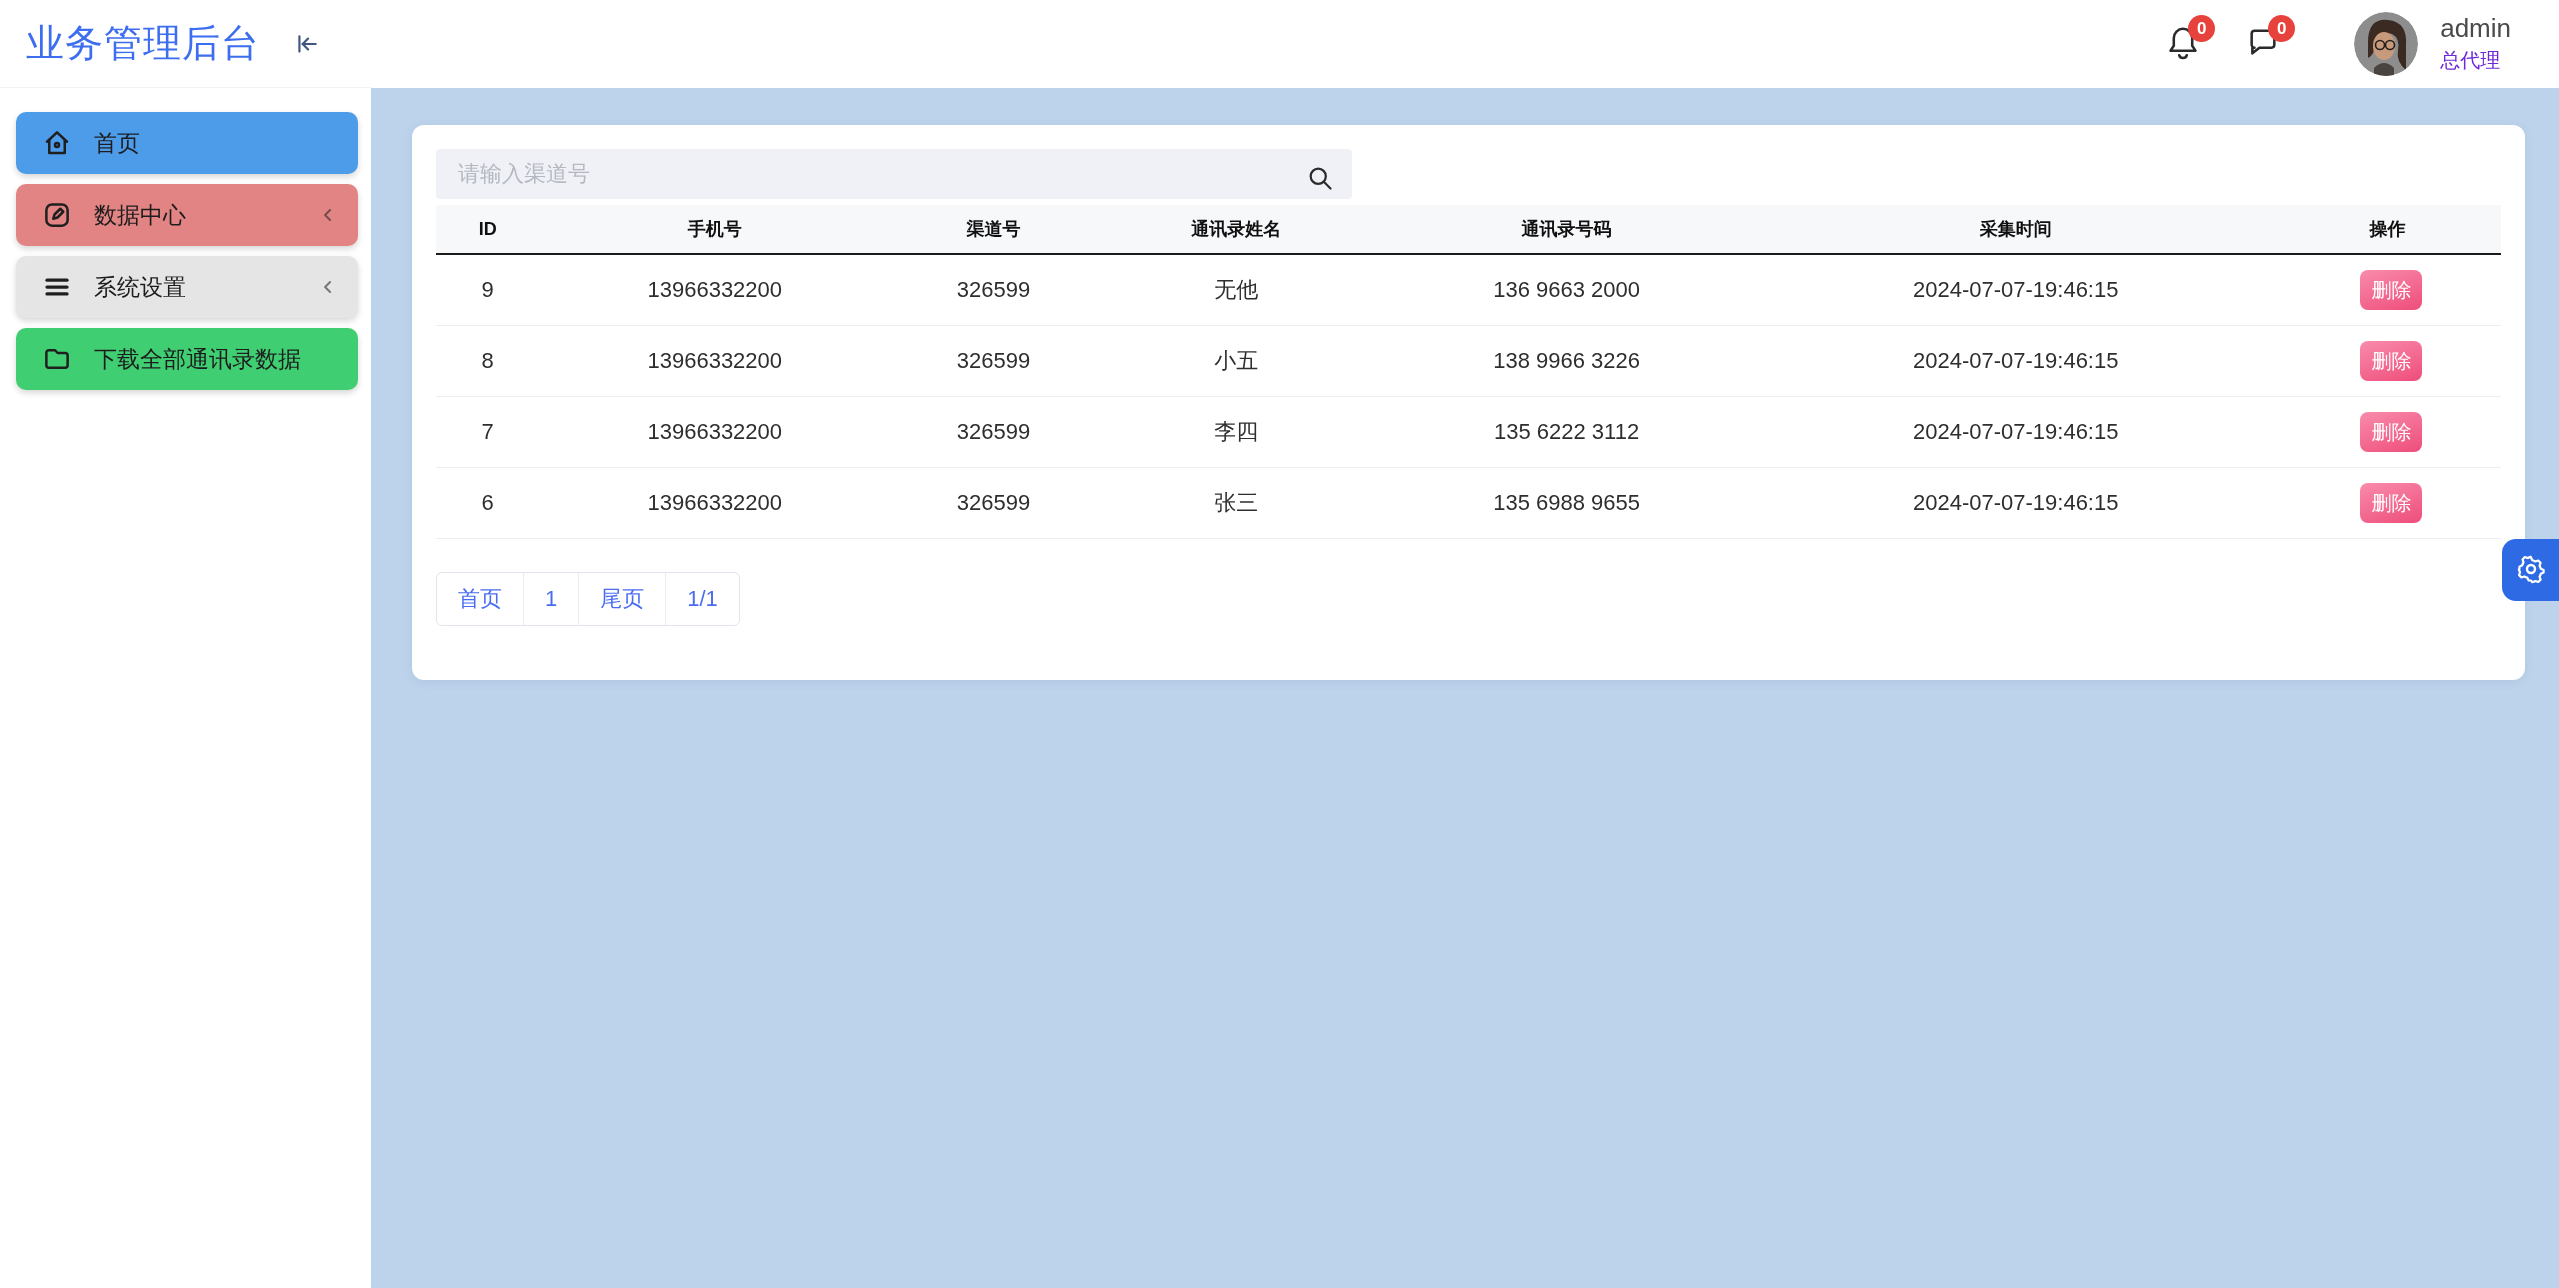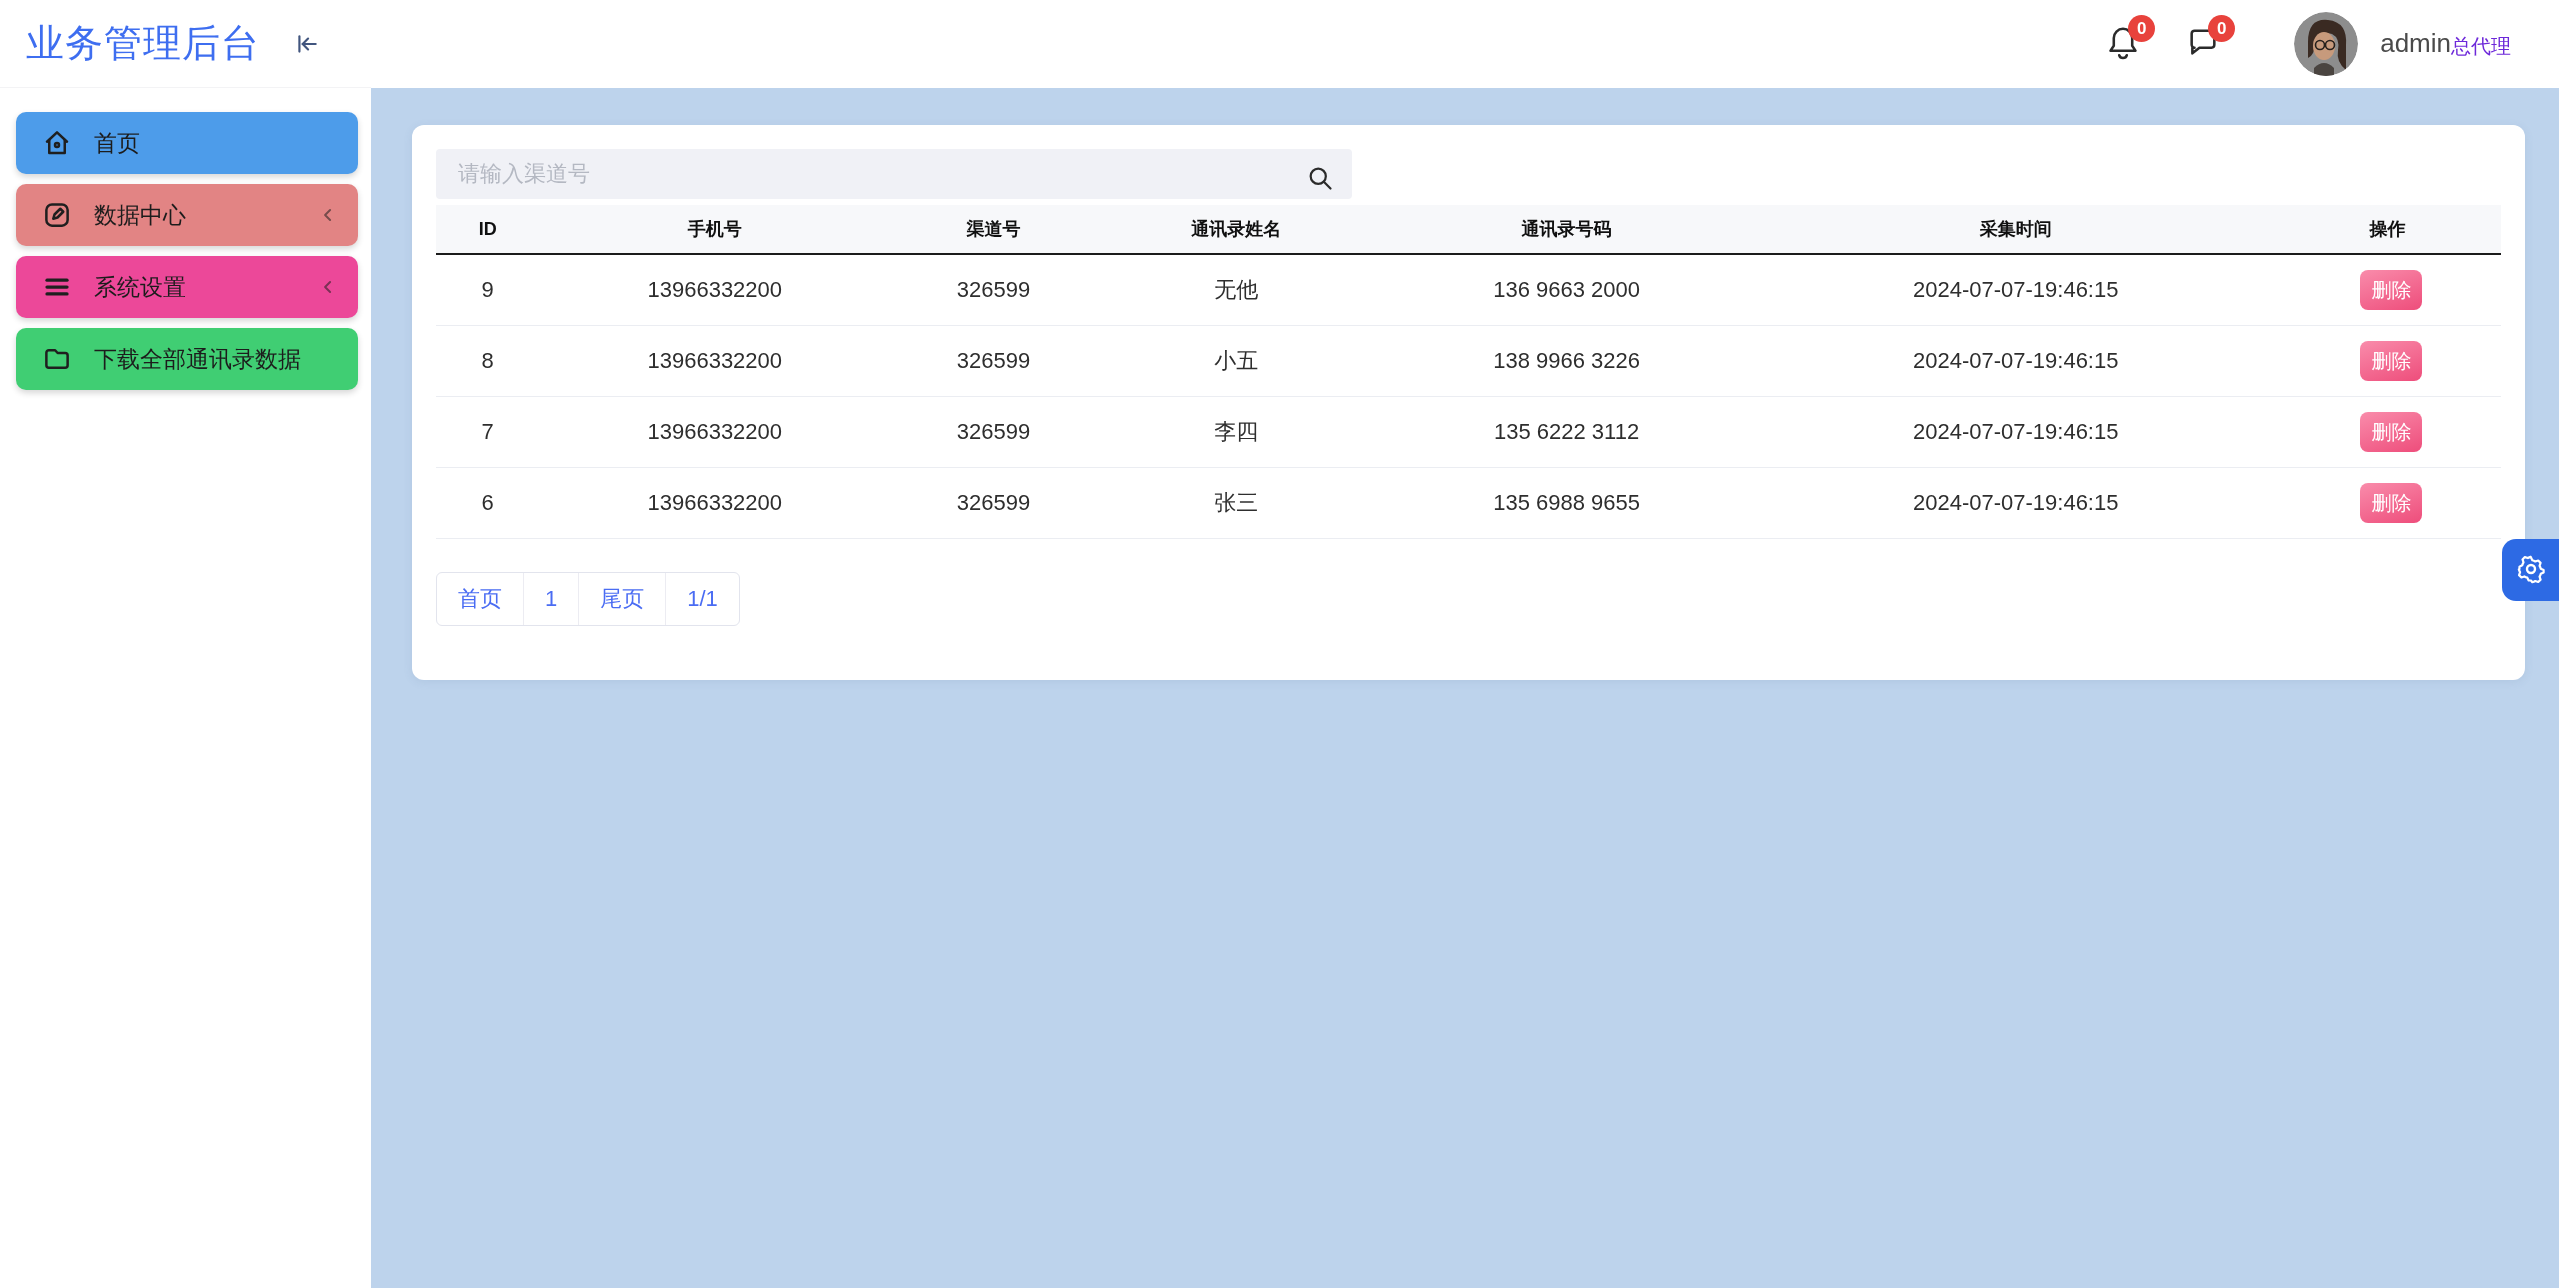--- a/index.html
+++ b/index.html
@@ -32,21 +32,21 @@
     display:flex;align-items:center;justify-content:flex-end;padding-right:48px;
   }
   .badge-wrap{position:relative;width:36px;height:40px;margin-left:44px;cursor:pointer;}
   .badge-wrap:first-child{margin-left:0;}
   .badge{
     position:absolute;top:-9px;right:-13px;min-width:27px;height:27px;border-radius:50%;
     background:var(--badge);color:#fff;font-size:17px;font-weight:bold;
     display:flex;align-items:center;justify-content:center;
   }
   .avatar{width:64px;height:64px;border-radius:50%;overflow:hidden;margin-left:72px;flex:0 0 auto;cursor:pointer;}
-  .user-meta{margin-left:22px;display:flex;flex-direction:row;justify-content:center;}
+  .user-meta{margin-left:22px;display:flex;flex-direction:column;justify-content:center;}
   .user-name{font-size:26px;color:#4a4a4a;line-height:1.15;}
   .user-role{font-size:20px;color:#6d28d9;margin-top:4px;}
   
   .content{position:absolute;left:371px;top:88px;right:0;bottom:0;background:var(--content-bg);}
   .card{
     margin:37px 34px 0 41px;height:555px;background:#fff;border-radius:12px;
     padding:24px;box-shadow:0 2px 10px rgba(70,100,140,.10);
   }
   
   .search-box{
@@ -127,21 +127,21 @@
             <path d="M9 15l1-3.4 4.6-4.6 2.4 2.4-4.6 4.6Z"></path>
           </svg>
         </span>
         <span class="mi-label">数据中心</span>
         <span class="mi-chevron">
           <svg width="20" height="20" viewBox="0 0 24 24" fill="none" stroke="#1f1f1f" stroke-width="2.4" stroke-linecap="round" stroke-linejoin="round">
             <polyline points="14.5,6 8.5,12 14.5,18"></polyline>
           </svg>
         </span>
       </div>
-      <div class="menu-item" style="background: #ec4899;">
+      <div class="menu-item" style="background: #e5e5e5;">
         <span class="mi-icon">
           <svg width="30" height="30" viewBox="0 0 24 24" fill="none" stroke="#1f1f1f" stroke-width="2.6" stroke-linecap="round">
             <line x1="4" y1="6.5" x2="20" y2="6.5"></line>
             <line x1="4" y1="12" x2="20" y2="12"></line>
             <line x1="4" y1="17.5" x2="20" y2="17.5"></line>
           </svg>
         </span>
         <span class="mi-label">系统设置</span>
         <span class="mi-chevron">
           <svg width="20" height="20" viewBox="0 0 24 24" fill="none" stroke="#1f1f1f" stroke-width="2.4" stroke-linecap="round" stroke-linejoin="round">

